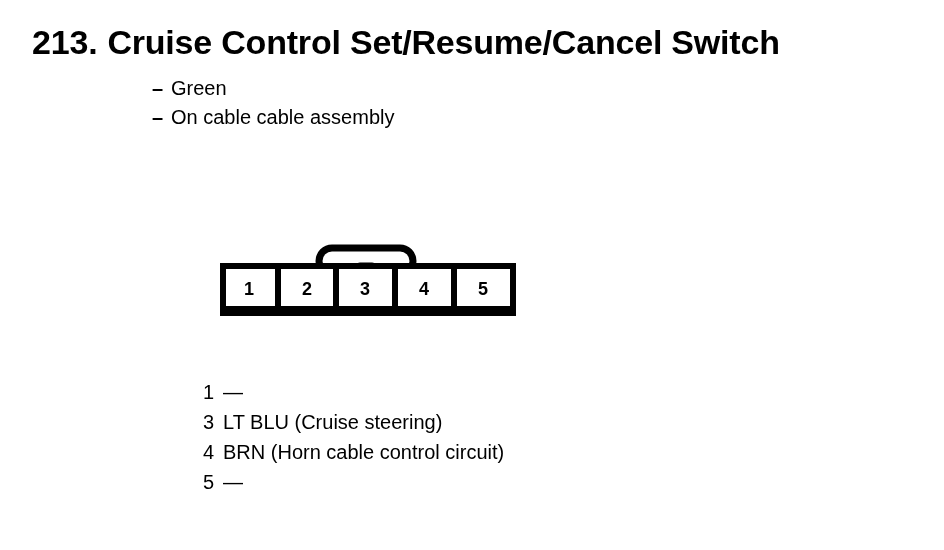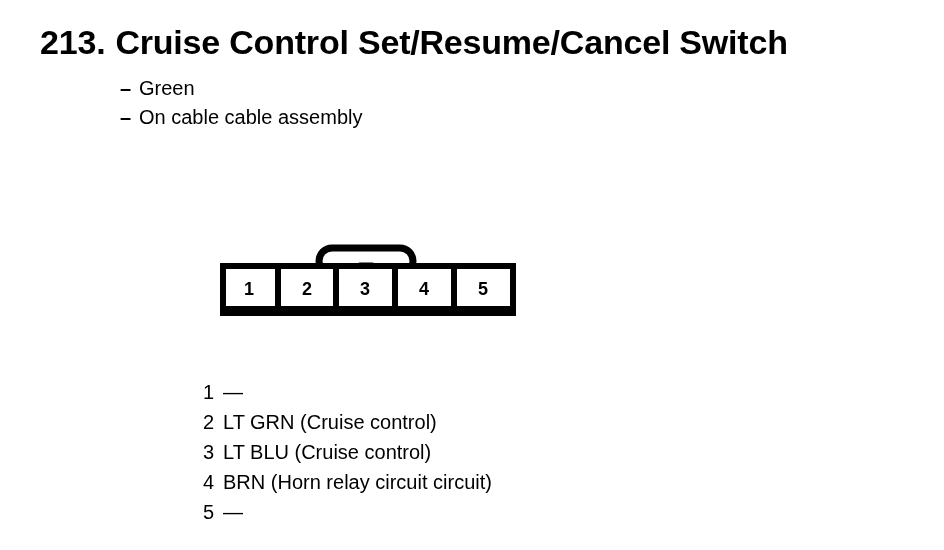--- a/index.html
+++ b/index.html
@@ -20,21 +20,21 @@
 
   .page {
     position: absolute;
     inset: 0;
     background: #ffffff;
   }
 
   
   .title {
     position: absolute;
-    left: 40px;
+    left: 32px;
     top: 22px;
     font-size: 34px;
     font-weight: bold;
     line-height: 40px;
     white-space: nowrap;
     letter-spacing: -0.2px;
   }
   .title .num {
     margin-right: 10px;
   }
@@ -43,20 +43,21 @@
   .bullets {
     position: absolute;
     left: 120px;
     top: 74px;
     font-size: 20px;
     line-height: 29px;
   }
   .bullet-row {
     white-space: nowrap;
     display: block;
+    margin-left: 32px;
   }
   .bullet-dash {
     display: inline-block;
     width: 19px;
     font-weight: bold;
   }
 
   
   .connector-wrap {
     position: absolute;
@@ -143,26 +144,23 @@
       <text x="204" y="73" font-family="Liberation Sans, sans-serif" font-size="18" font-weight="bold" text-anchor="middle" fill="#000000">4</text>
       <text x="263" y="73" font-family="Liberation Sans, sans-serif" font-size="18" font-weight="bold" text-anchor="middle" fill="#000000">5</text>
     </svg>
   </div>
 
   <div class="legend">
     <span class="legend-row">
       <span class="legend-pin">1</span><span class="legend-desc">—</span>
     </span>
     <span class="legend-row">
-      <span class="legend-pin">2</span><span class="legend-desc">LT GRN (Cruise control)</span>
+      <span class="legend-pin">3</span><span class="legend-desc">LT BLU (Cruise steering)</span>
     </span>
     <span class="legend-row">
-      <span class="legend-pin">3</span><span class="legend-desc">LT BLU (Cruise control)</span>
-    </span>
-    <span class="legend-row">
-      <span class="legend-pin">4</span><span class="legend-desc">BRN (Horn relay circuit circuit)</span>
+      <span class="legend-pin">4</span><span class="legend-desc">BRN (Horn cable control circuit)</span>
     </span>
     <span class="legend-row">
       <span class="legend-pin">5</span><span class="legend-desc">—</span>
     </span>
   </div>
 
 </div>
 
 </body></html>

